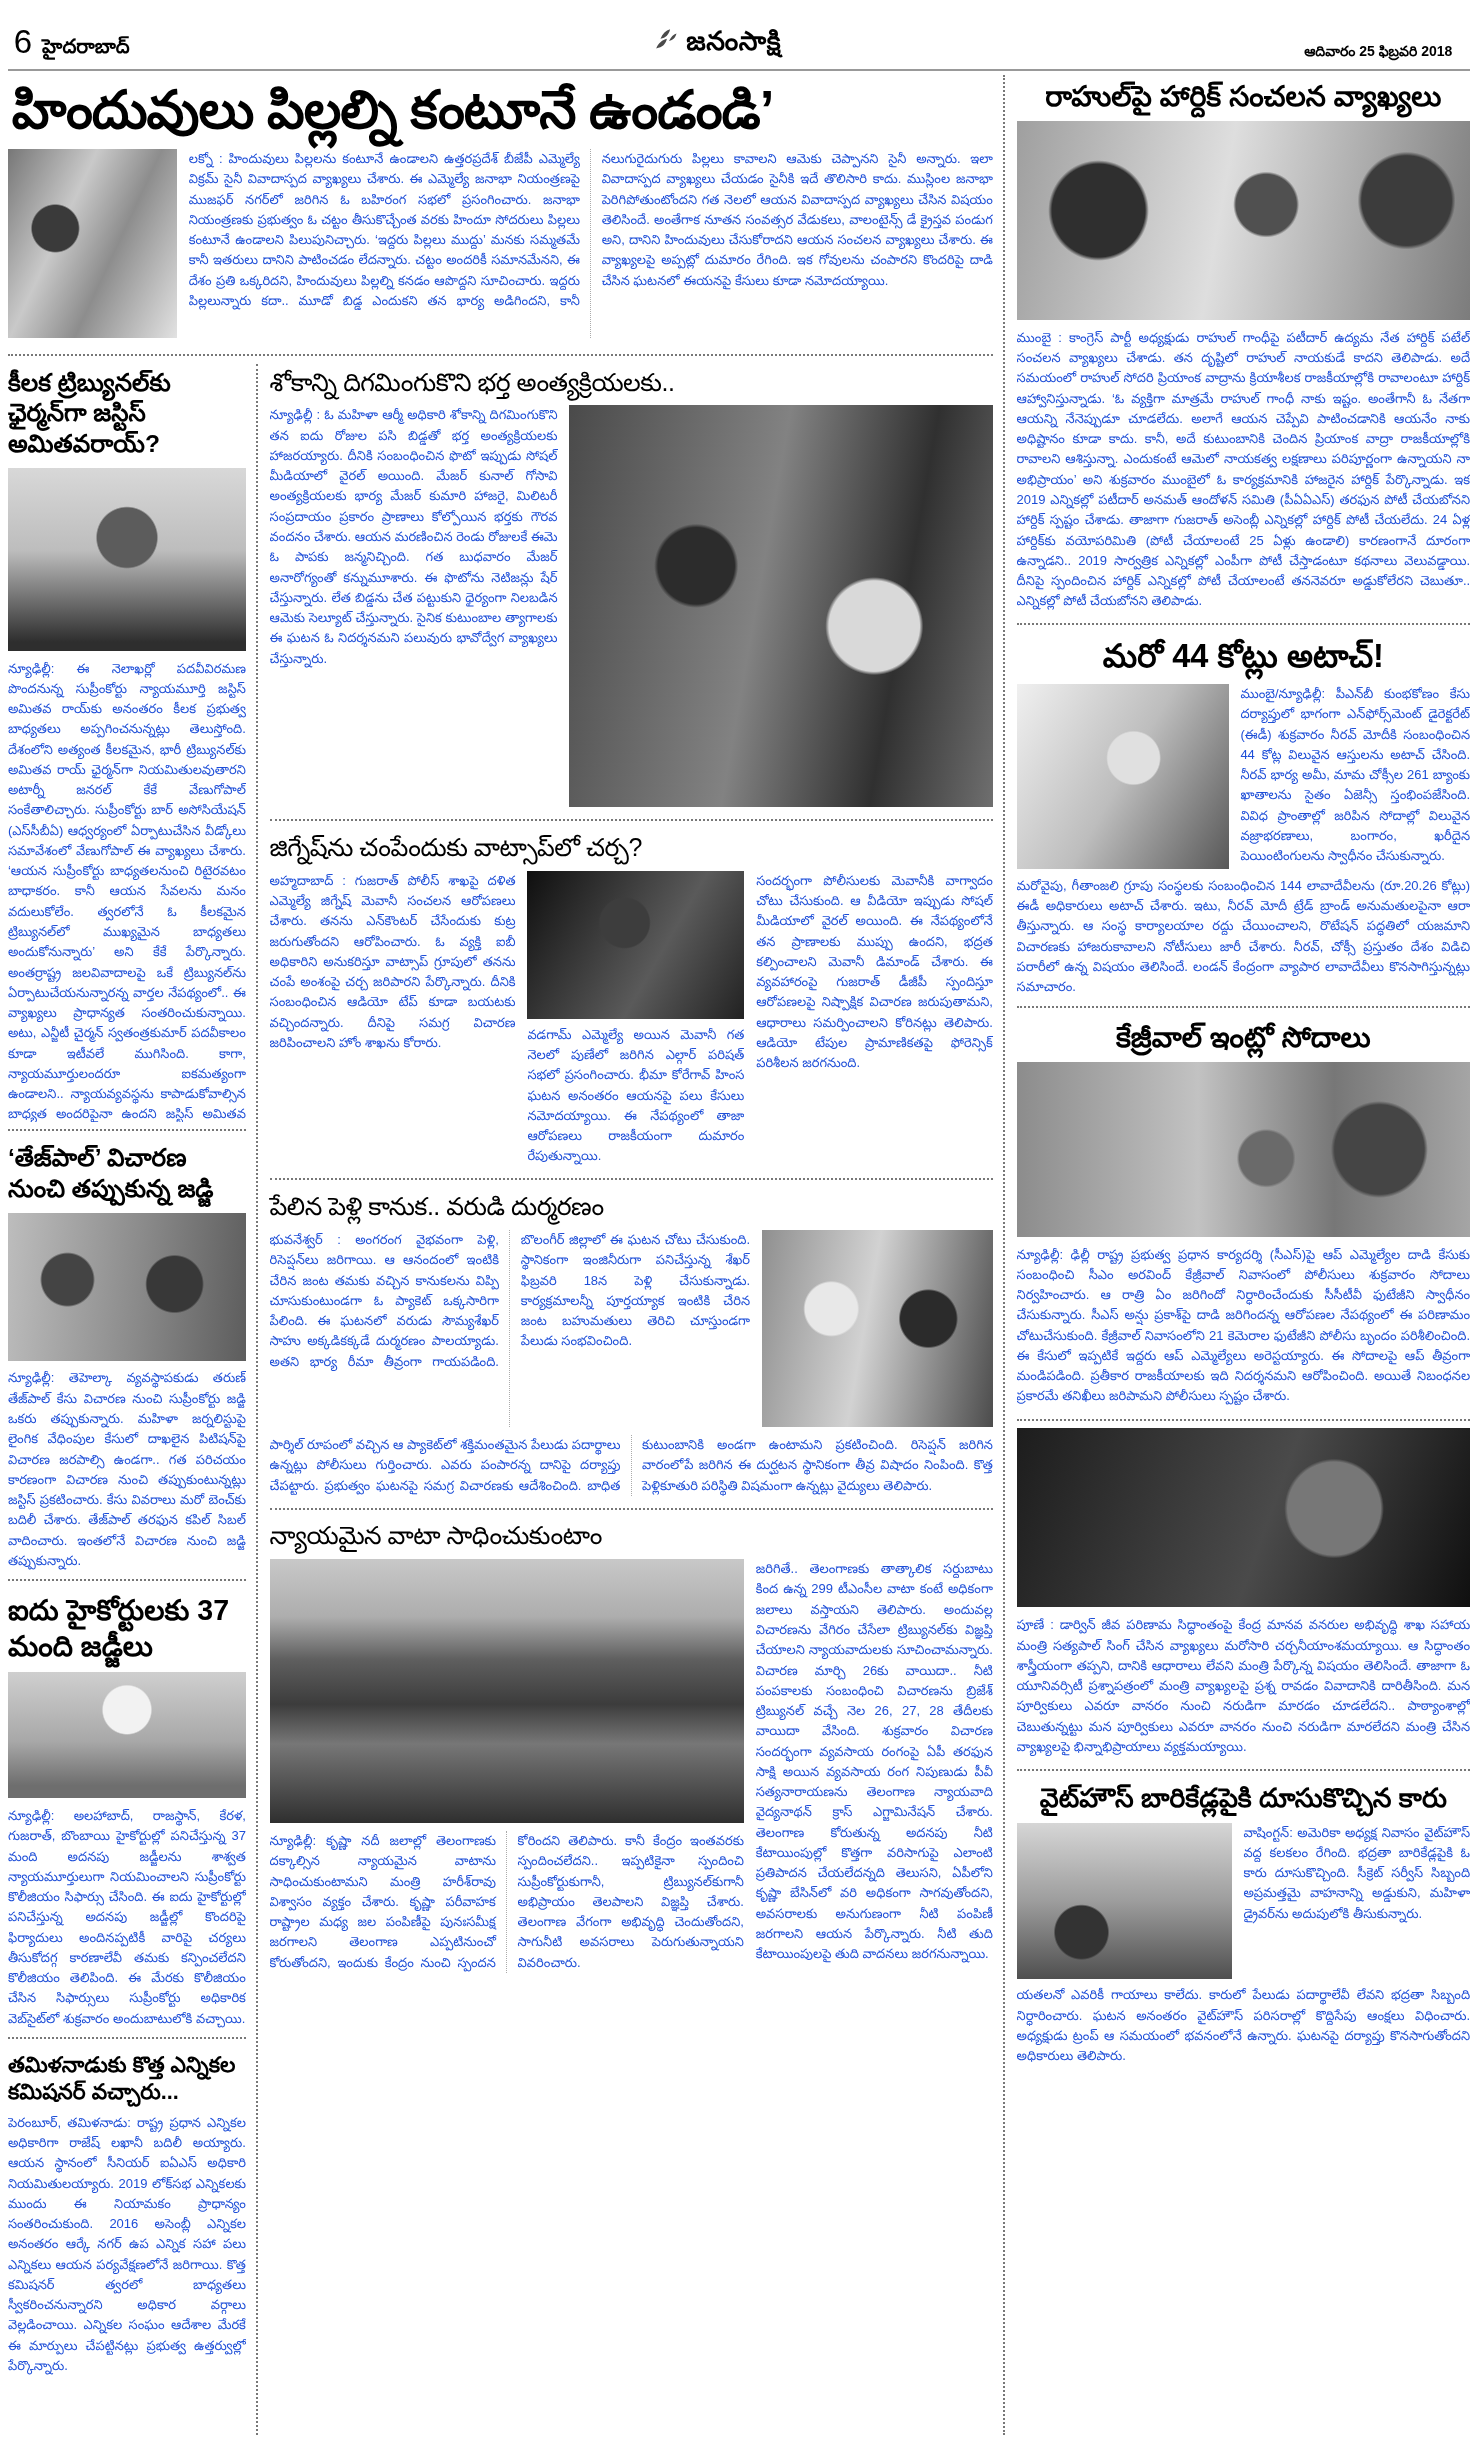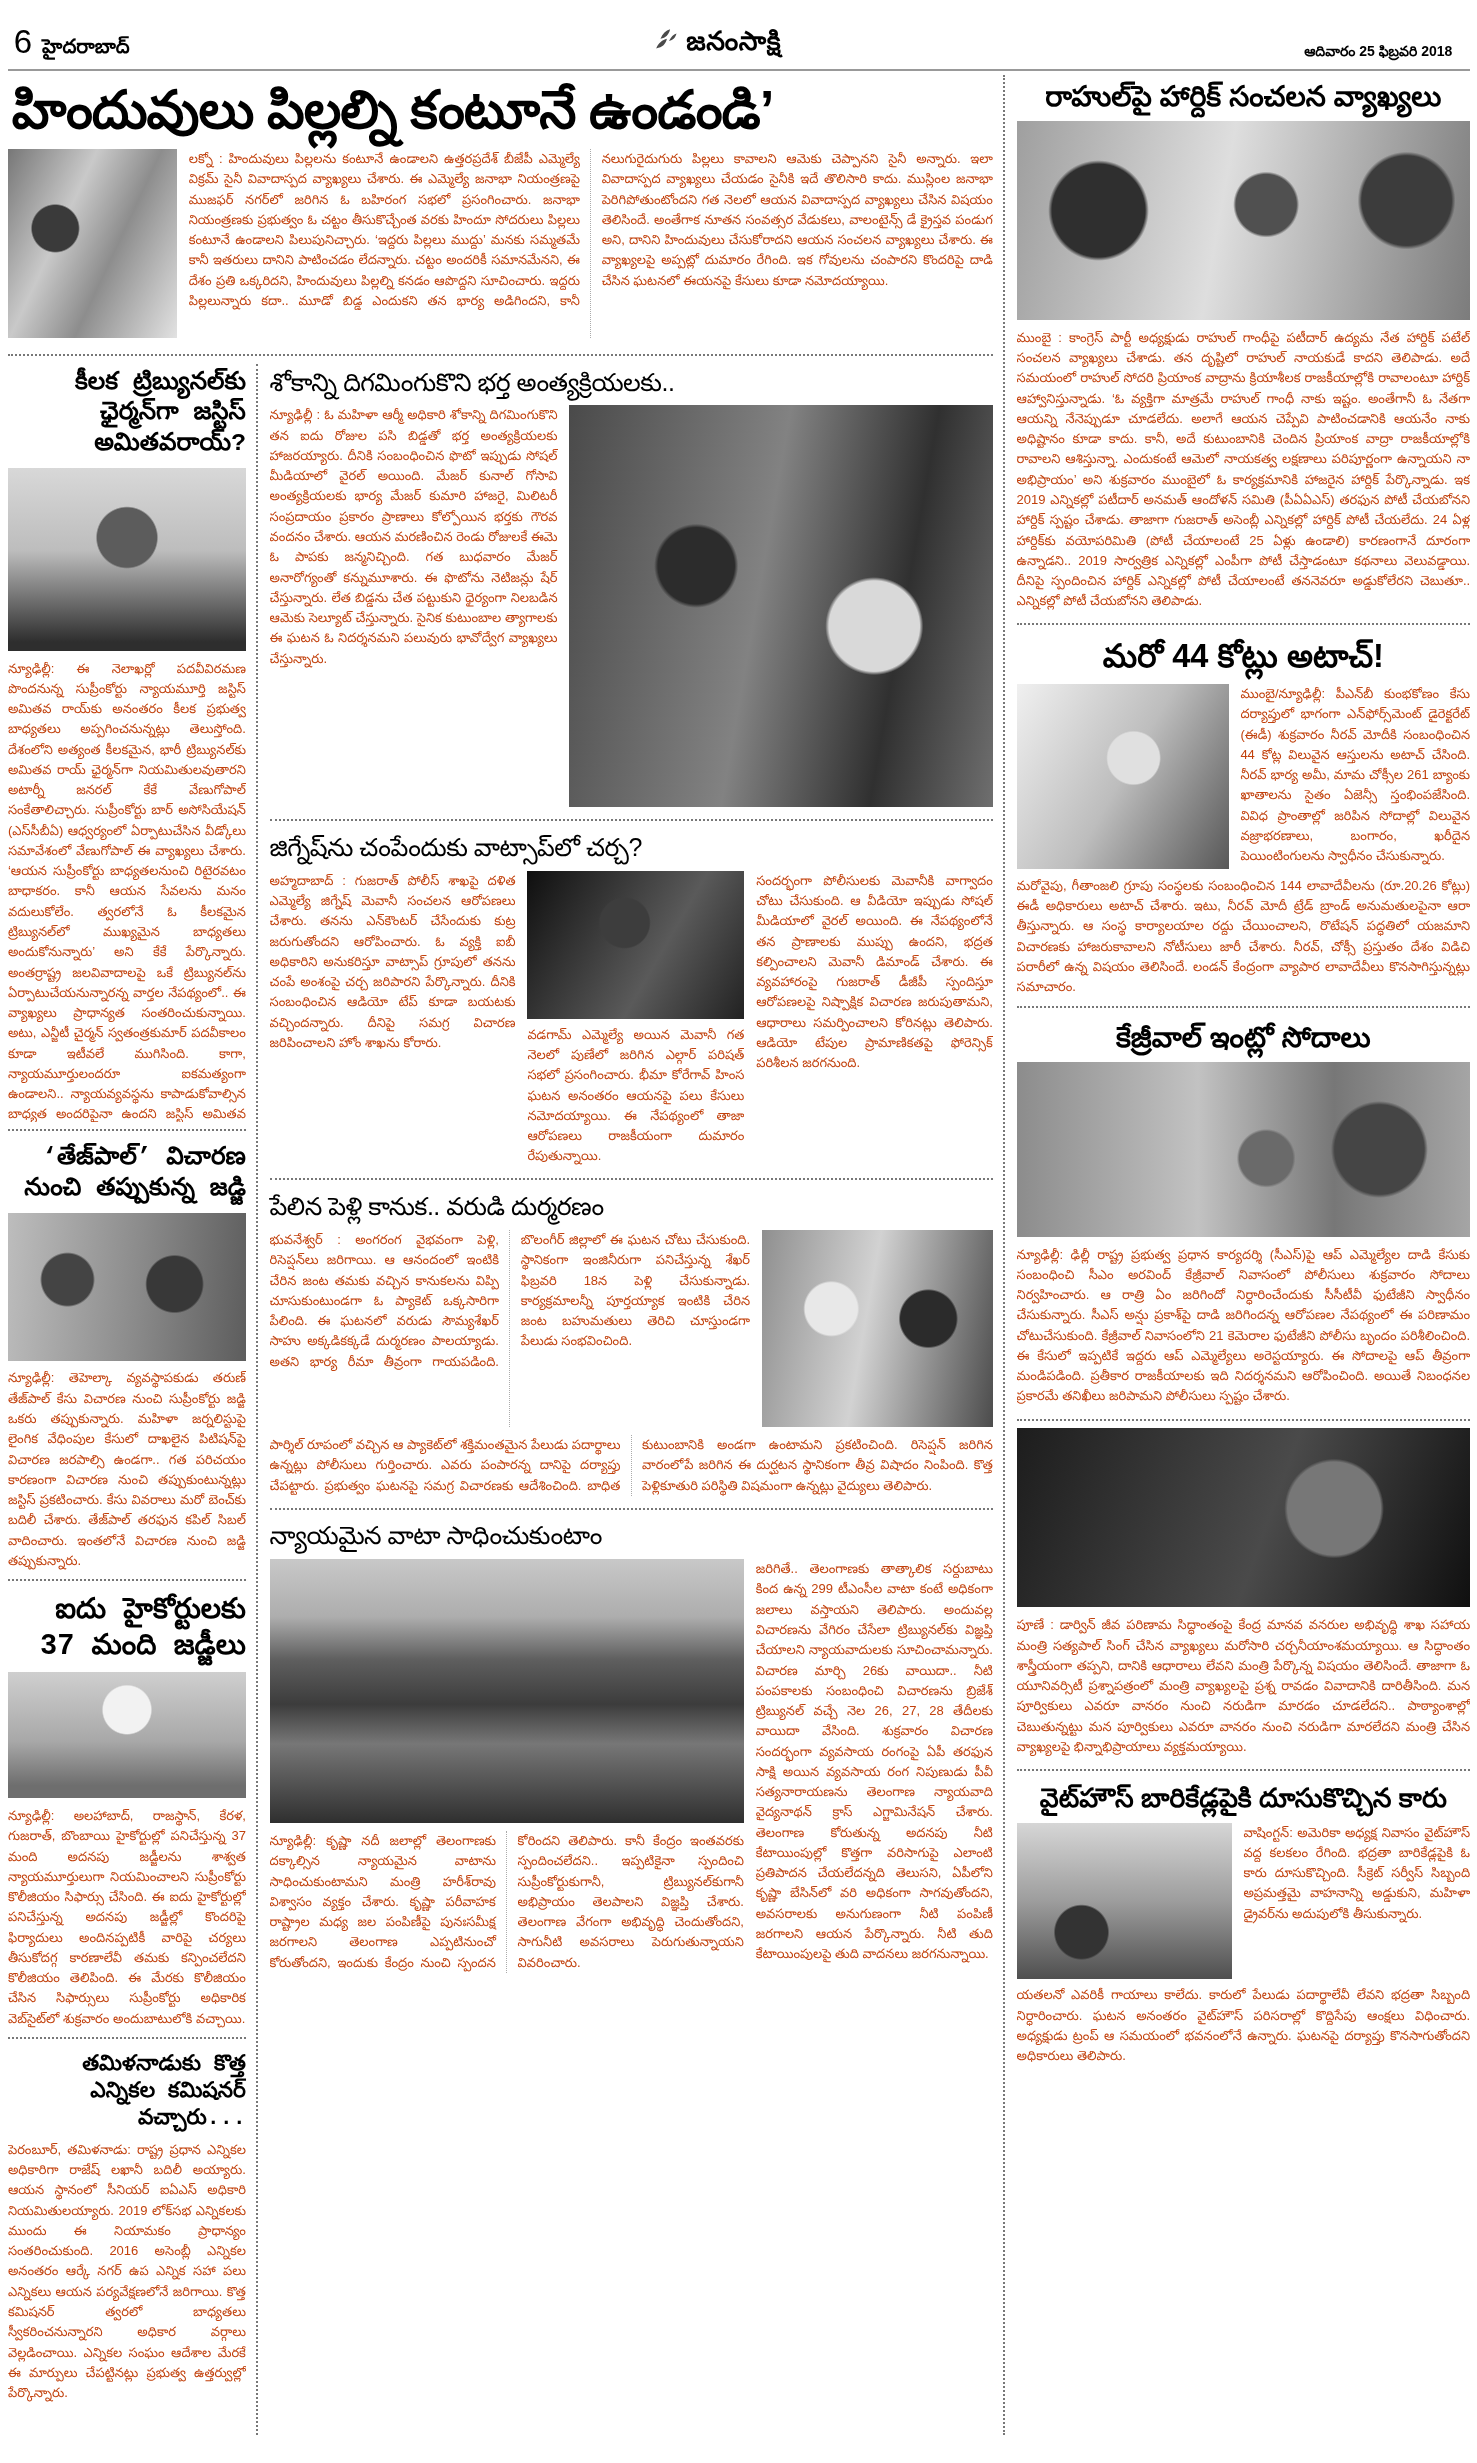--- a/index.html
+++ b/index.html
@@ -24,22 +24,22 @@
   .right-col{flex:1;border-left:2px dotted #777;margin-left:9.9px;padding-left:11.8px;
     display:flex;flex-direction:column;}
   .lower-row{display:flex;flex:1;min-height:0;}
   .sidebar{width:238px;flex:0 0 auto;border-right:2px dotted #777;padding-right:9.9px;}
   .middle{flex:1;padding-left:11.8px;display:flex;flex-direction:column;}
   .hdot{border-top:2px dotted #777;margin:7.9px 0;}
   
   .h-xl{font-size:53px;font-weight:800;line-height:1.1;margin:5.9px 0 9.9px 3.9px;letter-spacing:-1px;}
   .h-lg{font-size:25px;font-weight:400;line-height:1.12;margin:3.9px 0 9.9px 0;letter-spacing:-0.5px;}
   .h-md{font-size:28.6px;font-weight:800;line-height:1.2;margin:3.9px 0 7.9px 0;text-align:center;}
-  .h-sm{font-size:24.6px;font-weight:800;line-height:1.25;margin:3.9px 0 7.9px 0;text-align:right;font-family:Liberation Mono, monospace;}
-  .body-txt{font-size:13px;line-height:1.56;text-align:justify;color:#c2410c;}
+  .h-sm{font-size:24.6px;font-weight:800;line-height:1.25;margin:3.9px 0 7.9px 0;text-align:left;}
+  .body-txt{font-size:13px;line-height:1.56;text-align:justify;color:#1d4ed8;}
   .cols2{column-count:2;column-gap:21.7px;column-rule:1px dotted #aaa;}
   
   .photo{background:#9a9a9a;flex:0 0 auto;}
   .ph-speech{background:
      radial-gradient(circle at 28% 42%, #3a3a3a 0 14%, transparent 15%),
      linear-gradient(115deg,#777 0%,#c9c9c9 35%,#8d8d8d 60%,#e2e2e2 100%);}
   .ph-funeral{background:
      radial-gradient(circle at 72% 55%, #d9d9d9 0 12%, transparent 13%),
      radial-gradient(circle at 30% 40%, #2c2c2c 0 10%, transparent 11%),
      linear-gradient(100deg,#4a4a4a,#828282 45%,#303030 75%,#6f6f6f);}

